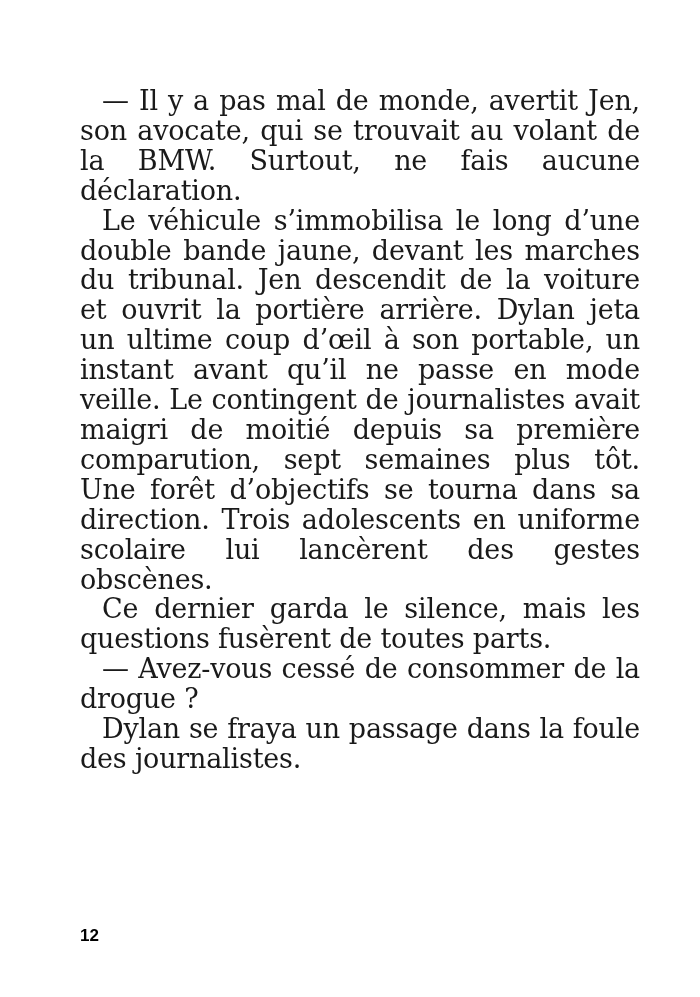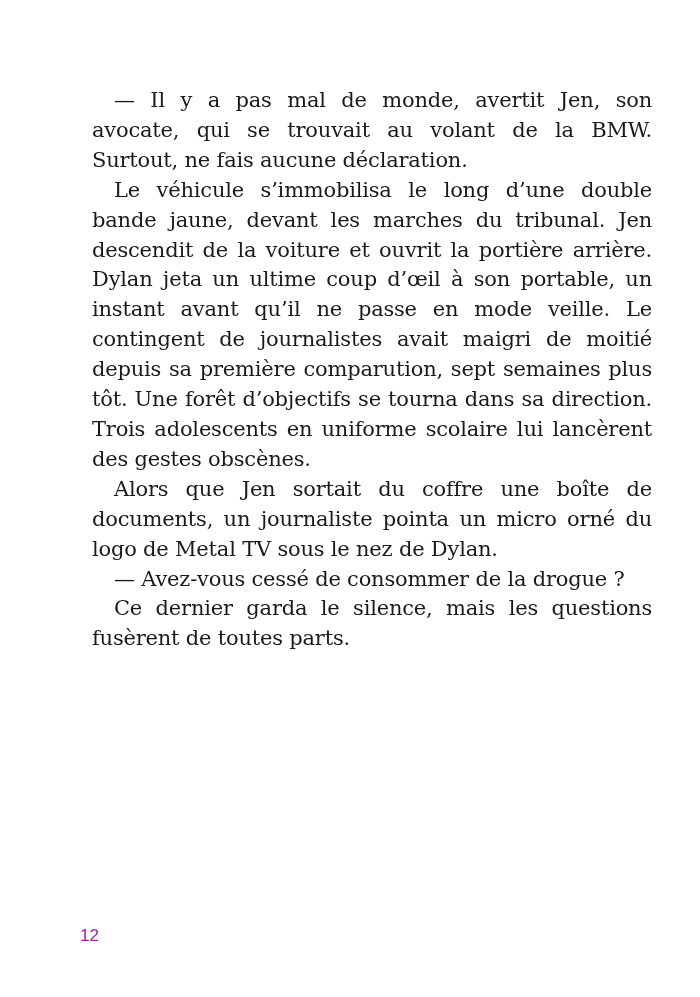--- a/index.html
+++ b/index.html
@@ -1,46 +1,46 @@
 <!DOCTYPE html>
 <html><head>
 <meta charset="utf-8">
 <style>
   html, body { margin: 0; padding: 0; background: #ffffff; }
   body { width: 700px; height: 997px; position: relative; overflow: hidden; }
   .page-text {
     position: absolute;
-    left: 92px;
+    left: 80px;
     top: 86px;
     width: 560px;
     font-family: "DejaVu Serif", "Liberation Serif", serif;
-    font-size: 21px;
+    font-size: 27px;
     line-height: 29.9px;
     color: #1a1a1a;
     letter-spacing: -0.2px;
   }
   .page-text p {
     margin: 0;
     text-align: justify;
     text-indent: 22px;
   }
   .page-number {
     position: absolute;
     left: 80px;
     top: 926px;
     font-family: "Liberation Sans", "DejaVu Sans", sans-serif;
-    font-weight: normal;
+    font-weight: bold;
     font-size: 17px;
-    color: #a21caf;
+    color: #000000;
   }
 </style>
 </head>
 <body>
 
 <div class="page-text">
   <p>— Il y a pas mal de monde, avertit Jen, son avocate, qui se trouvait au volant de la BMW. Surtout, ne fais aucune déclaration.</p>
   <p>Le véhicule s’immobilisa le long d’une double bande jaune, devant les marches du tribunal. Jen descendit de la voiture et ouvrit la portière arrière. Dylan jeta un ultime coup d’œil à son portable, un instant avant qu’il ne passe en mode veille. Le contingent de journalistes avait maigri de moitié depuis sa première comparution, sept semaines plus tôt. Une forêt d’objectifs se tourna dans sa direction. Trois adolescents en uniforme scolaire lui lancèrent des gestes obscènes.</p>
-  <p>Alors que Jen sortait du coffre une boîte de documents, un journaliste pointa un micro orné du logo de Metal TV sous le nez de Dylan.</p>
+  <p>Ce dernier garda le silence, mais les questions fusèrent de toutes parts.</p>
   <p>— Avez-vous cessé de consommer de la drogue ?</p>
-  <p>Ce dernier garda le silence, mais les questions fusèrent de toutes parts.</p>
+  <p>Dylan se fraya un passage dans la foule des journalistes.</p>
 </div>
 
 <div class="page-number">12</div>
 
 </body></html>

